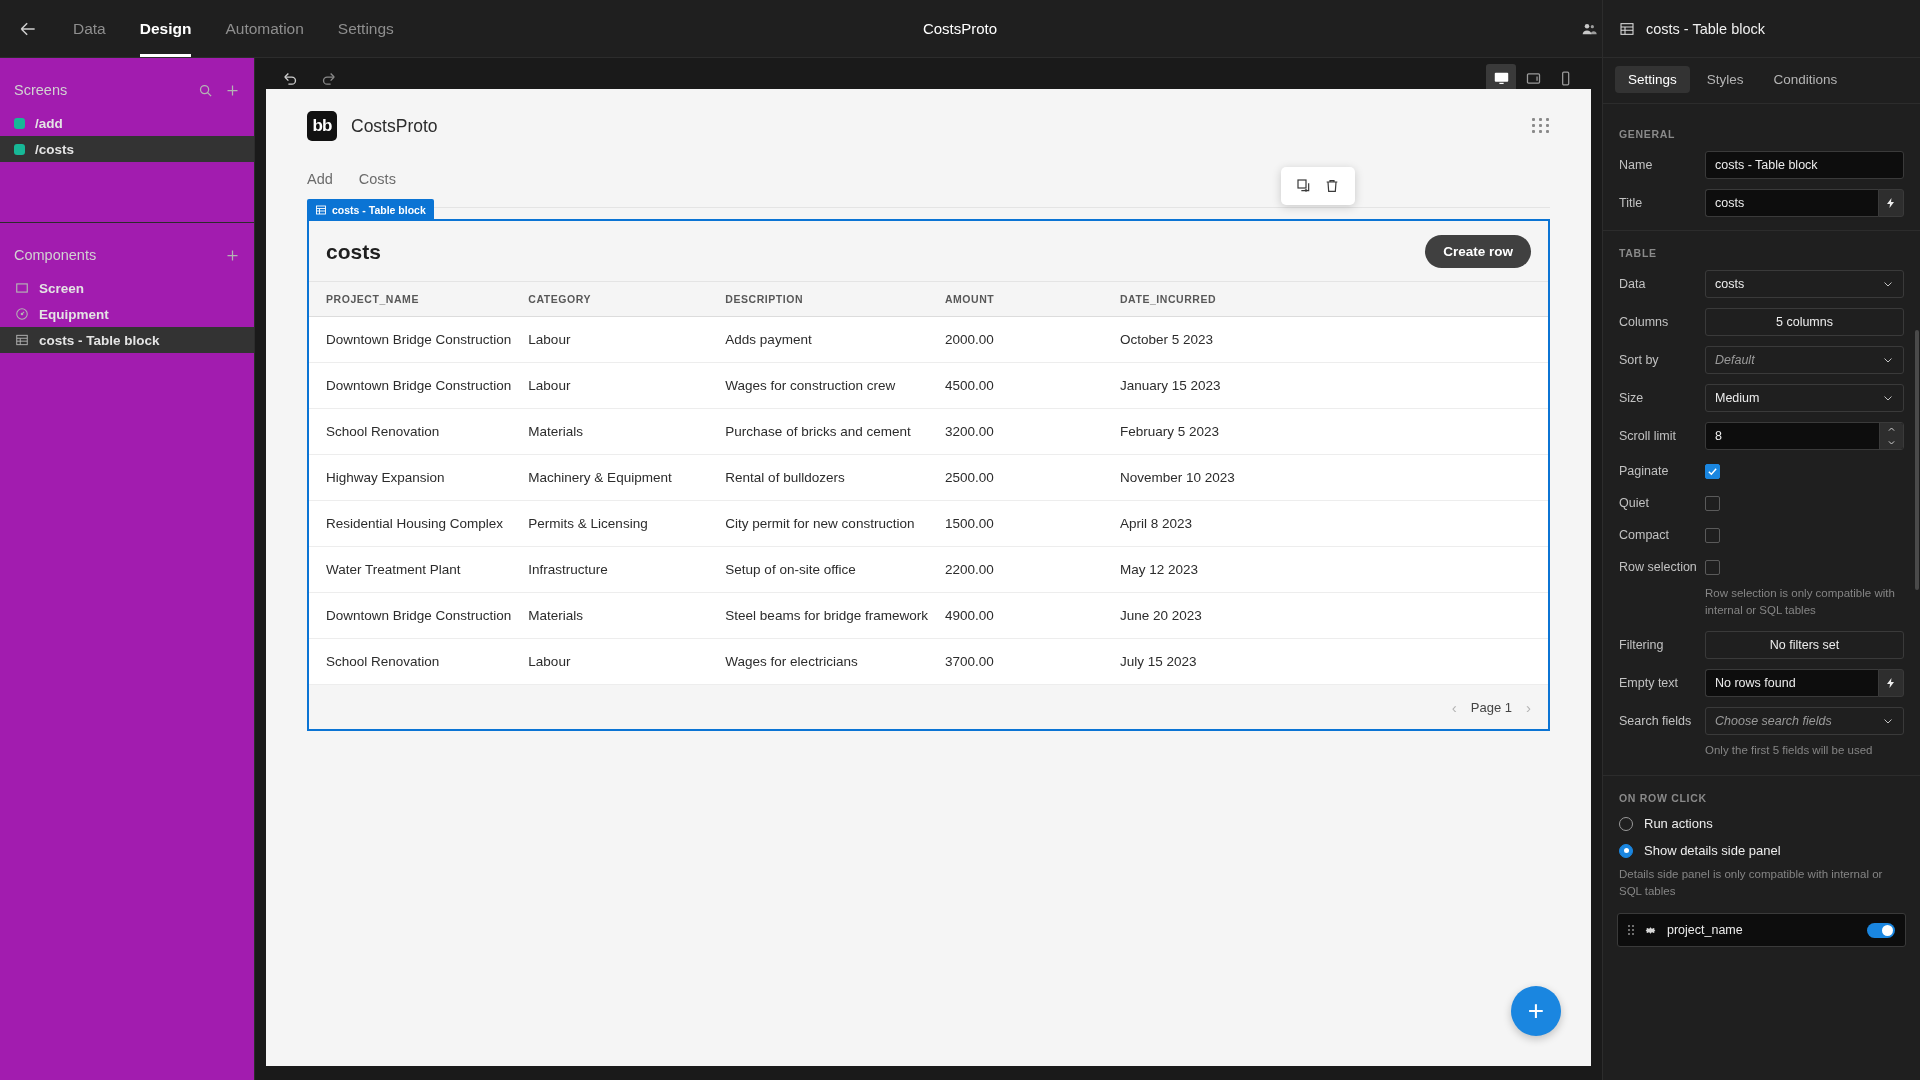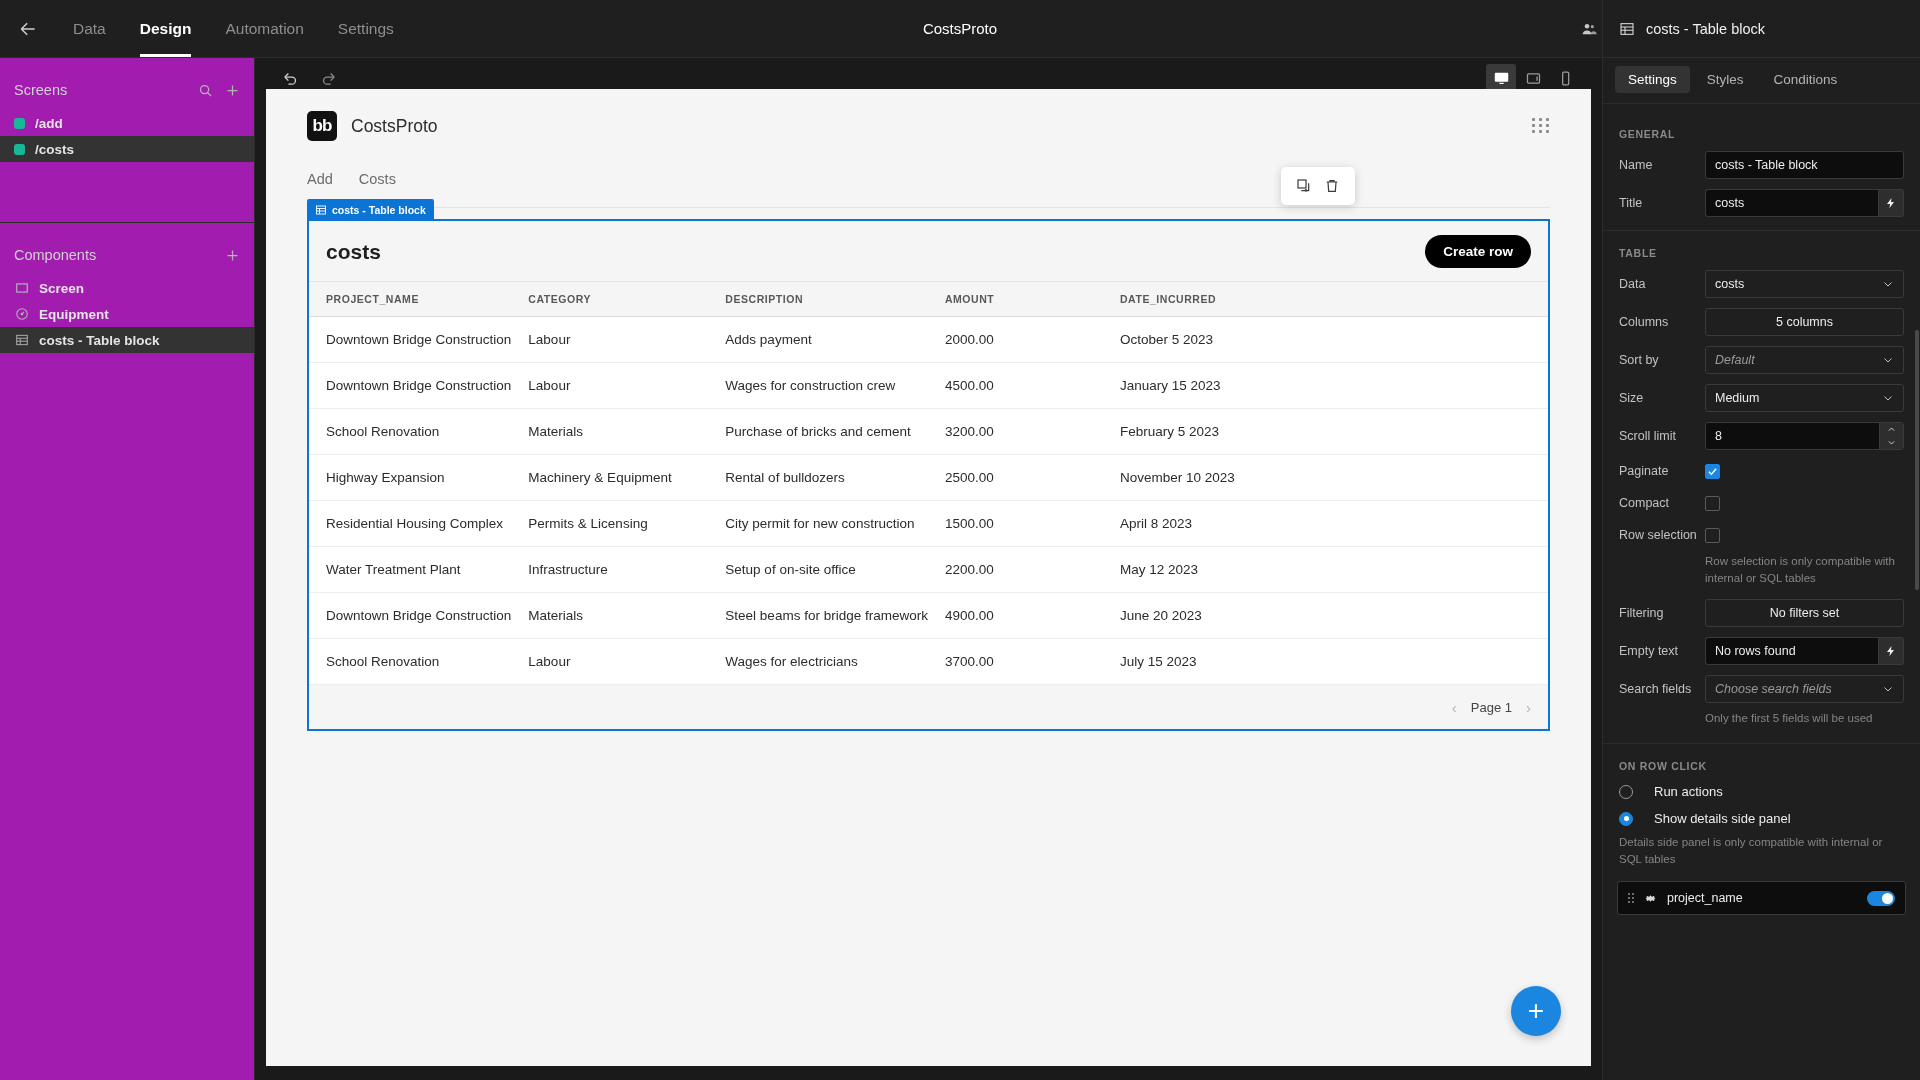--- a/index.html
+++ b/index.html
@@ -165,21 +165,21 @@
   }
   #block-tag svg { width: 12px; height: 12px; }
 
   .tbl-header {
     background: #f5f5f5; padding: 14px 17px 13px 17px;
     display: flex; align-items: center;
   }
   .tbl-title { font-size: 21px; color: #1f1f1f; font-weight: bold; }
   .create-row-btn {
     margin-left: auto;
-    background: #000000; color: #fff;
+    background: #404040; color: #fff;
     font-size: 13.5px; font-weight: bold;
     padding: 9px 18px; border-radius: 18px; cursor: pointer;
     white-space: nowrap;
   }
   table { width: 100%; border-collapse: collapse; background: #fff; }
   thead th {
     background: #f5f5f5;
     text-align: left; font-size: 10.5px; letter-spacing: .55px;
     color: #585858; font-weight: bold;
     padding: 11px 0 11px 17px;
@@ -305,21 +305,21 @@
   .cbox.checked { background: #1a86e0; border-color: #1a86e0; }
   .cbox.checked svg { width: 11px; height: 11px; }
 
   .hint {
     font-size: 11.5px; color: #858585; line-height: 1.45;
     padding: 2px 16px 8px 102px;
   }
   .hint.full { padding-left: 16px; }
 
   .radio-row {
-    display: flex; align-items: center; gap: 21px;
+    display: flex; align-items: center; gap: 11px;
     padding: 6px 16px; cursor: pointer;
   }
   .radio {
     width: 14px; height: 14px; border-radius: 50%;
     border: 1.6px solid #9a9a9a; flex: none;
     display: flex; align-items: center; justify-content: center;
   }
   .radio.on { border-color: #1a86e0; background: #1a86e0; }
   .radio.on i { width: 5px; height: 5px; border-radius: 50%; background: #fff; display:block; }
   .radio-label { font-size: 13px; color: #ededed; }
@@ -754,20 +754,26 @@
       <div class="rp-label">Paginate</div>
       <div class="rp-ctrl">
         <div class="cbox checked">
           <svg viewBox="0 0 24 24" fill="none" stroke="#ffffff" stroke-width="3.2">
               <path d="M4 12.5l5.5 5.5L20 6"></path>
             </svg>
         </div>
       </div>
     </div>
 
+    <div class="rp-row">
+      <div class="rp-label">Quiet</div>
+      <div class="rp-ctrl">
+        <div class="cbox"></div>
+      </div>
+    </div>
 
     <div class="rp-row">
       <div class="rp-label">Compact</div>
       <div class="rp-ctrl">
         <div class="cbox"></div>
       </div>
     </div>
 
     <div class="rp-row">
       <div class="rp-label">Row selection</div>

